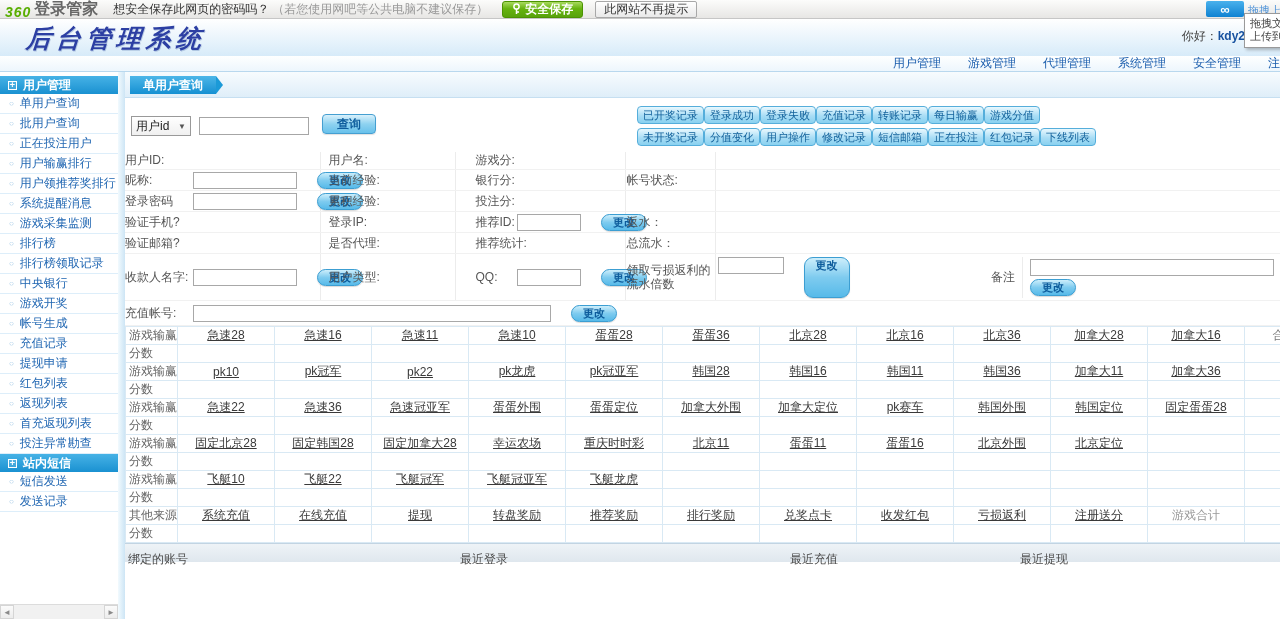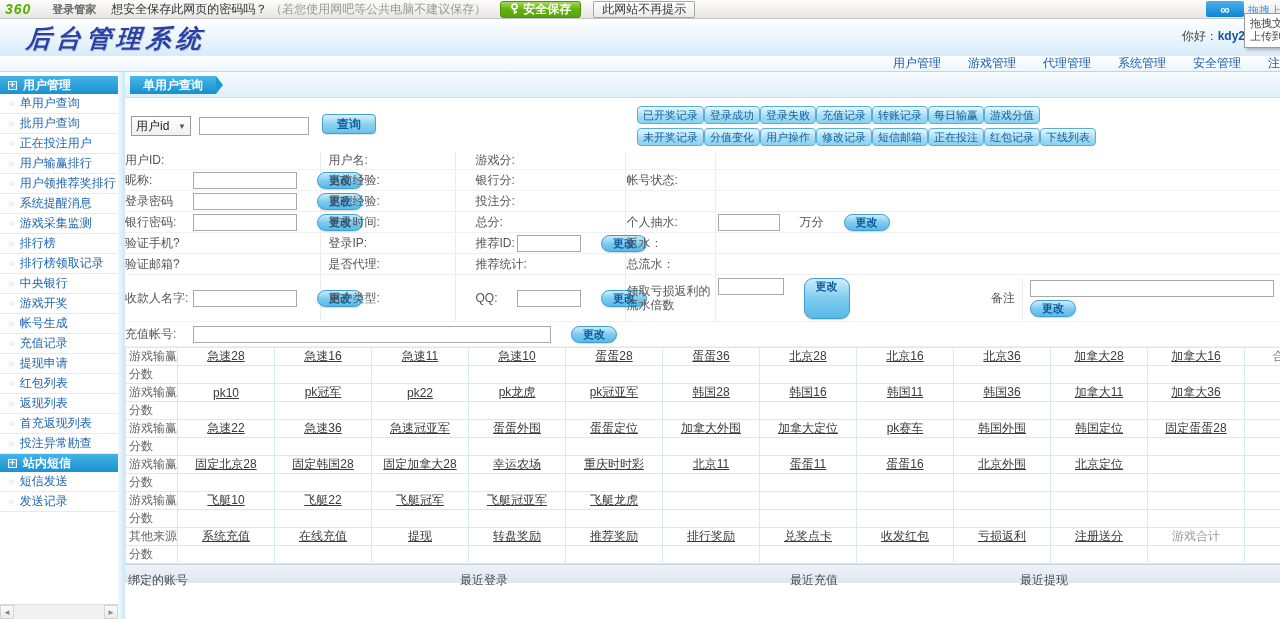--- a/index.html
+++ b/index.html
@@ -1,23 +1,23 @@
 <!DOCTYPE html>
 <html><head>
 <meta charset="utf-8">
 <style>
 *{box-sizing:content-box}
 html,body{margin:0;padding:0}
 body{width:1280px;height:619px;overflow:hidden;position:relative;font-family:"Liberation Sans",sans-serif;background:#fff}
 a{text-decoration:none}
 
 #notif{position:absolute;left:0;top:0;width:1280px;height:18px;background:linear-gradient(#fcfcfb,#e7e6e4);border-bottom:1px solid #c6c6c6;display:flex;align-items:center;font-size:12px;color:#333;z-index:5}
-.brand{margin-left:5px;display:flex;align-items:flex-end;gap:21px}
+.brand{margin-left:5px;display:flex;align-items:flex-end;gap:3px}
 .brand-360{color:#58ae00;font-weight:bold;font-size:14px;font-style:italic;letter-spacing:1px}
-.brand-suffix{color:#666;font-weight:bold;font-size:11px}
+.brand-suffix{color:#666;font-weight:bold;font-size:16px}
 .notif-msg{margin-left:15px;white-space:nowrap}
 .notif-hint{color:#999;margin-left:3px;white-space:nowrap}
 .btn-save{margin-left:14px;display:inline-flex;align-items:center;gap:4px;background:linear-gradient(#a8da5e,#66b30f 45%,#58a30c);border:1px solid #4c9302;border-radius:3px;color:#fff;font-weight:bold;font-size:12px;padding:0 9px;height:15px;cursor:pointer;white-space:nowrap}
 .btn-dismiss{margin-left:12px;background:linear-gradient(#ffffff,#e9e9e9);border:1px solid #a8a8a8;border-radius:2px;color:#333;font-size:12px;padding:0 8px;height:15px;display:inline-flex;align-items:center;cursor:pointer;white-space:nowrap}
 #upload-pill{position:absolute;left:1206px;top:1px;width:38px;height:16px;border-radius:2px;background:linear-gradient(#4ab1ec,#0f82d2);color:#fff;display:flex;align-items:center;justify-content:center;font-weight:bold;font-size:13px;z-index:6;cursor:pointer}
 #drag-upload-label{position:absolute;left:1248px;top:3px;font-size:11px;color:#4f93d8;z-index:6;white-space:nowrap;cursor:pointer}
 #upload-dropdown{position:absolute;left:1244px;top:13px;width:44px;height:28px;background:#fff;border:1px solid #9a9a9a;box-shadow:2px 2px 3px rgba(0,0,0,.25);z-index:7;padding:3px 0 2px 5px;overflow:hidden}
 #upload-dropdown .dd-item{font-size:11px;color:#444;line-height:13px;white-space:nowrap;cursor:pointer}
 
 #apphead{position:absolute;left:0;top:19px;width:1280px;height:37px;background:linear-gradient(#ffffff,#d7ebf9)}
@@ -301,40 +301,20 @@
               <span class="btn-change">更改</span>
             </div>
           </td>
       <td class="l2 vr">累积经验:</td>
       <td class="l3">投注分:</td>
           <td class="vr"></td>
       <td class="vr"></td>
           <td></td>
     </tr>
     <tr>
-      <td class="fl">银行密码:</td>
-      <td class="vr">
-            <div class="cellflex">
-              <input class="inp w98" style="">
-              <span class="btn-change">更改</span>
-            </div>
-          </td>
-      <td class="l2 vr">登录时间:</td>
-      <td class="l3">总分:</td>
-          <td class="vr"></td>
-      <td class="vr l4">个人抽水:</td>
-      <td>
-            <div class="cellflex">
-              <input class="inp w56" style="">
-              <span>万分</span>
-              <span class="btn-change">更改</span>
-            </div>
-          </td>
-    </tr>
-    <tr>
       <td class="fl">验证手机?</td>
           <td class="vr"></td>
       <td class="l2 vr">登录IP:</td>
       <td class="l3">推荐ID:</td>
       <td class="vr">
             <div class="cellflex">
               <input class="inp w58" style="">
               <span class="btn-change">更改</span>
             </div>
           </td>

